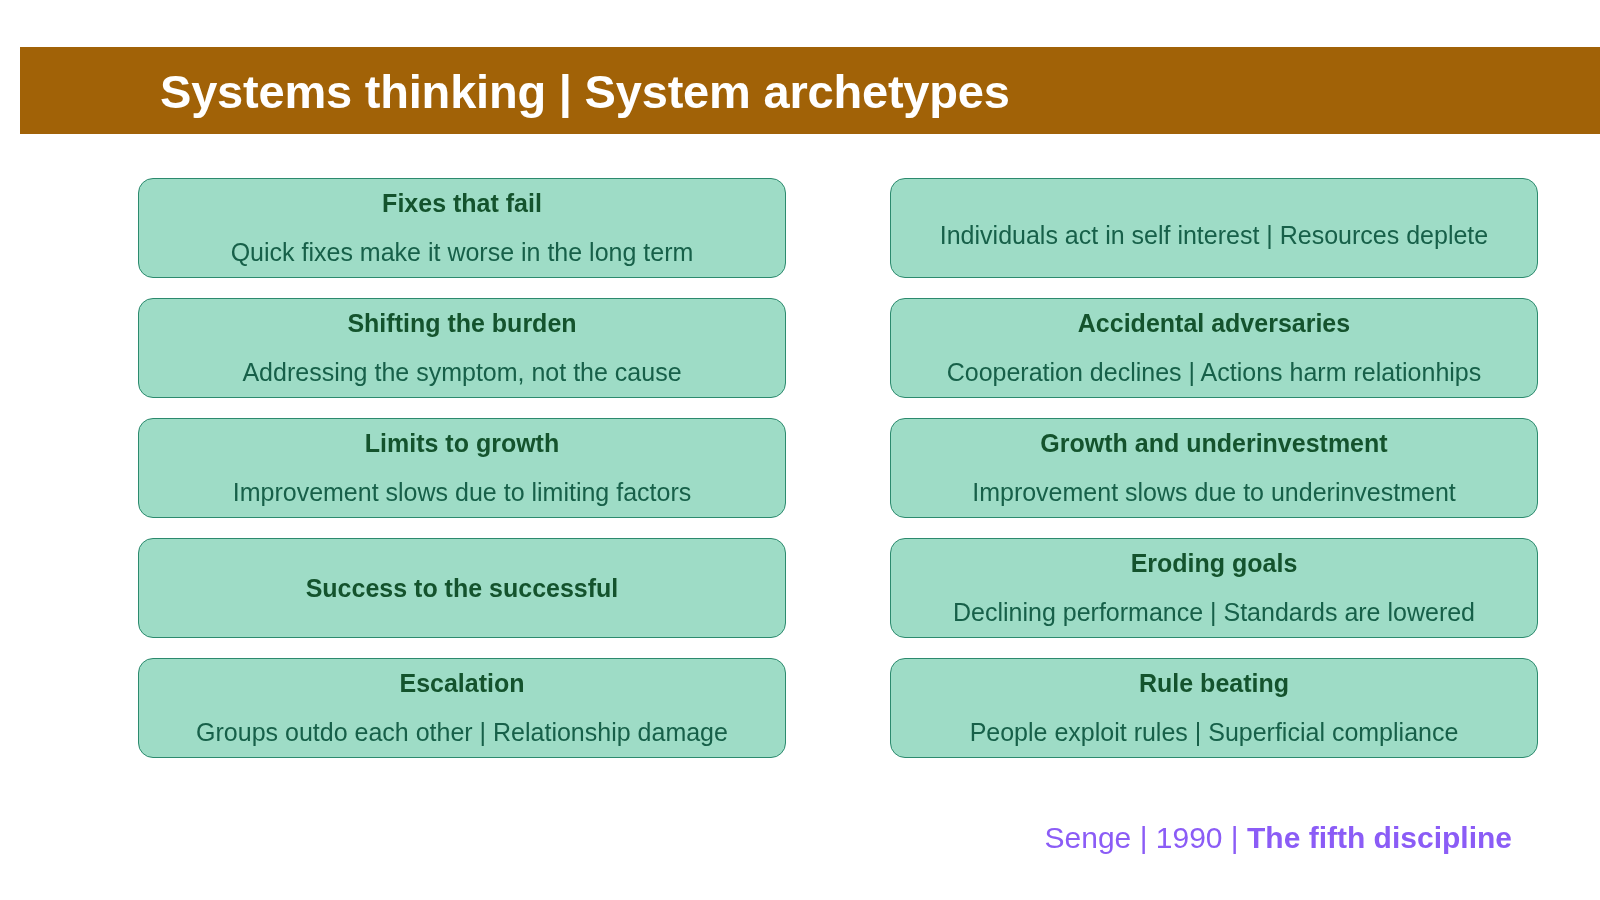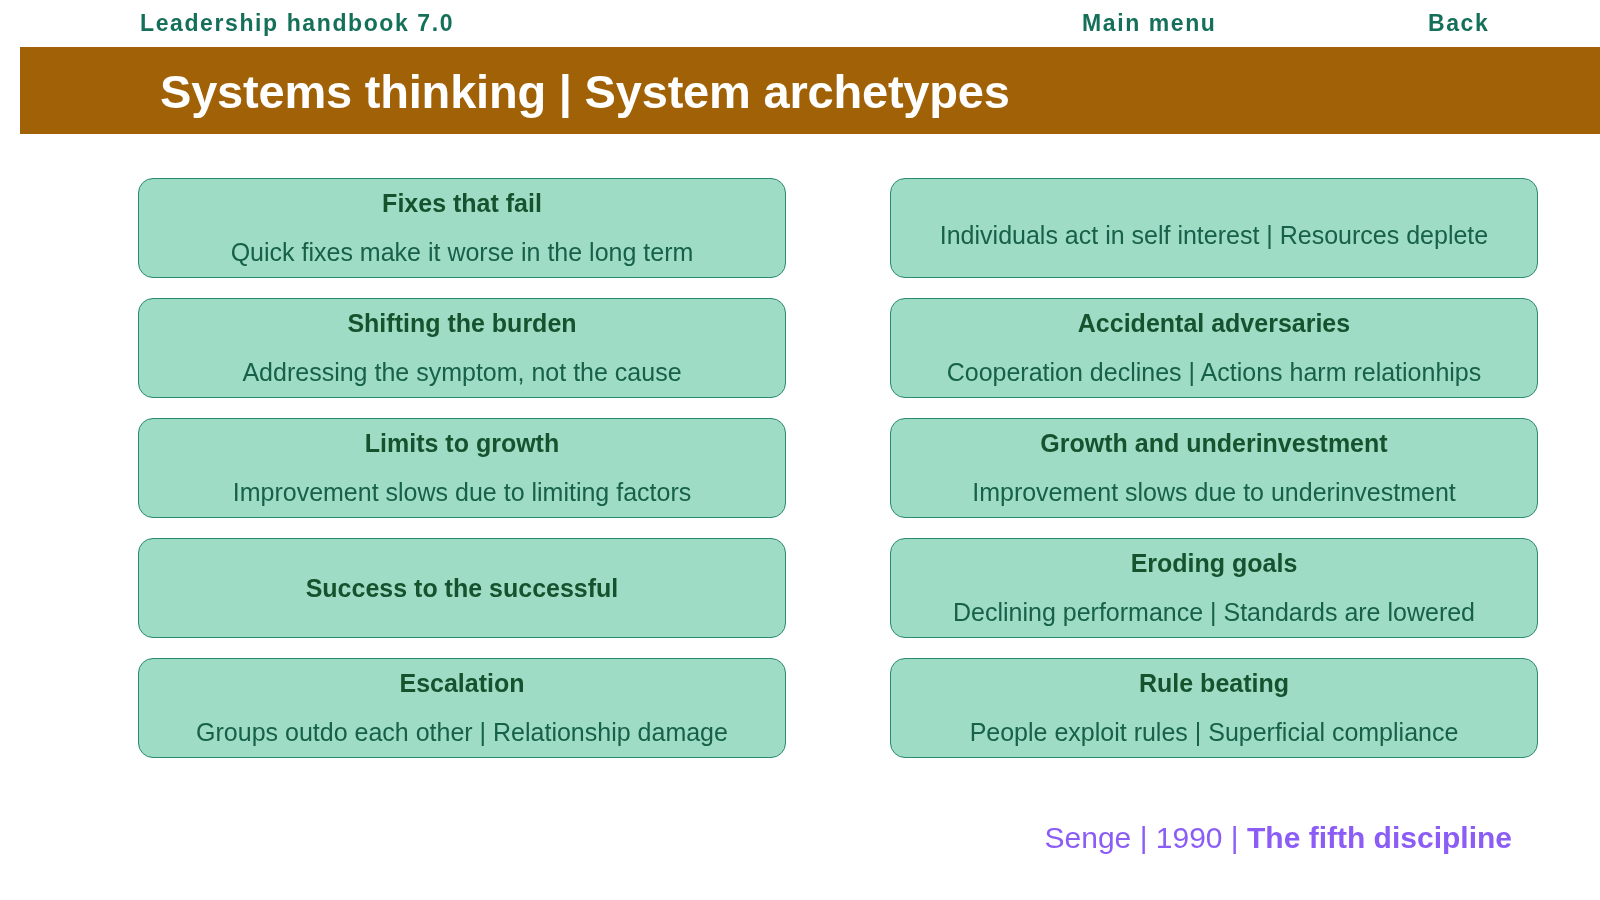--- a/index.html
+++ b/index.html
@@ -114,25 +114,20 @@
   }
   .footer .cite-strong { font-weight: bold; }
   .footer .cite-plain  { font-weight: normal; }
   .footer .cite-sep    { font-weight: normal; }
 </style>
 </head>
 <body>
 
 <div class="slide">
 
-  <div class="topbar">
-    <div class="topbar-item nav-handbook">Leadership handbook 7.0</div>
-    <div class="topbar-item nav-main-menu">Main menu</div>
-    <div class="topbar-item nav-back">Back</div>
-  </div>
 
   <div class="titleband">
     <div class="title-text">Systems thinking | System archetypes</div>
   </div>
 
   <div class="grid">
 
     <div class="card">
       <div class="card-title">Fixes that fail</div>
       <div class="card-desc">Quick fixes make it worse in the long term</div>

